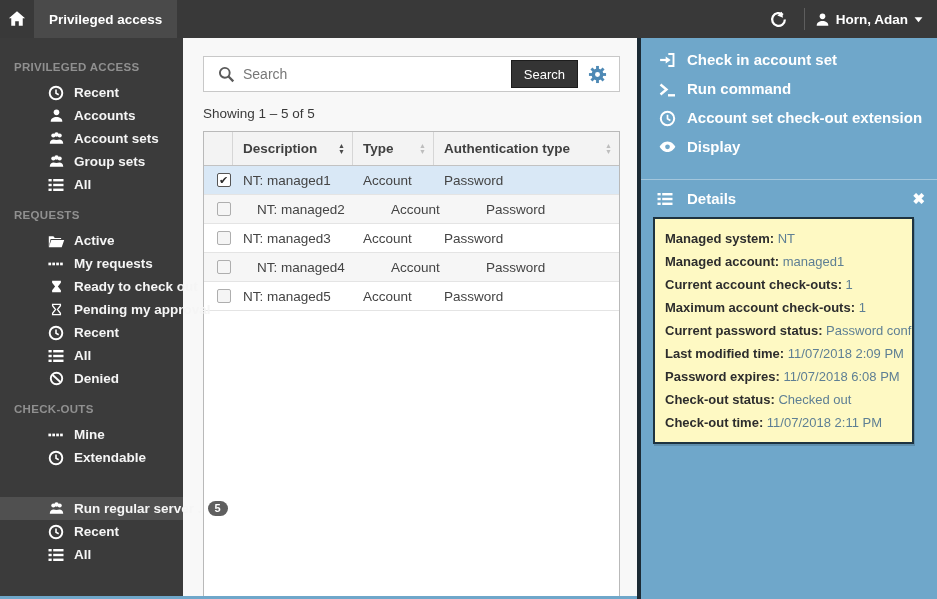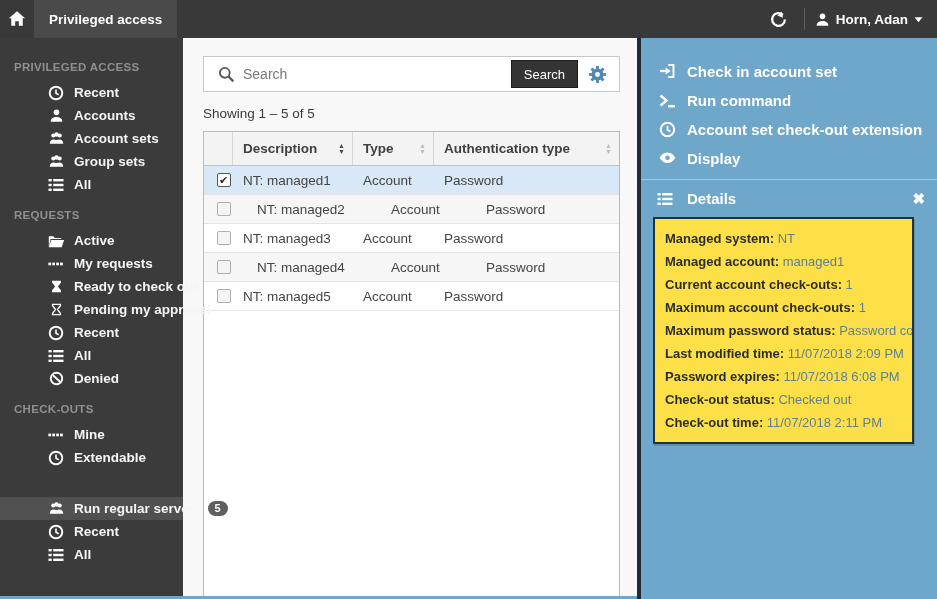--- a/index.html
+++ b/index.html
@@ -95,30 +95,30 @@
     display:flex; align-items:center; justify-content:center; font-size:11px; color:#2b2b2b; cursor:pointer;
   }
   .cb.checked { background:#fff; border-color:#555; }
 
   
   .rightpanel {
     position:absolute; left:637px; top:38px; right:0; bottom:0;
     background:#6fa7ca; border-left:4px solid #1c2b35; padding-top:13px;
   }
   .action-item {
-    height:29px; display:flex; align-items:flex-end; padding-left:16px;
+    height:29px; display:flex; align-items:flex-start; padding-left:16px;
     color:#fff; font-size:15px; font-weight:bold; cursor:pointer;
   }
   .action-item .ico { width:20px; height:18px; margin-right:10px; color:#fff; flex:none; display:flex; align-items:center; justify-content:center; }
   .panel-divider { border-top:1px solid #a3c6dc; margin-top:12px; }
   .details-head { display:flex; align-items:center; padding:10px 12px 8px 16px; color:#fff; font-size:15px; font-weight:bold; }
   .details-head .ico { width:20px; height:16px; margin-right:10px; color:#fff; display:flex; align-items:center; }
   .close-x { margin-left:auto; font-size:15px; color:#fff; cursor:pointer; line-height:14px; }
   .details-card {
-    margin:2px 23px 0 12px; background:#fde047; border:2px solid #1e3340;
+    margin:2px 23px 0 12px; background:#fef9c3; border:2px solid #1e3340;
     padding:8px 0 8px 10px; box-shadow:1px 2px 0 rgba(0,0,0,.15);
   }
   .drow { line-height:23px; font-size:13px; white-space:nowrap; overflow:hidden; }
   .dlabel { font-weight:bold; color:#2d2d2d; }
   .dvalue { color:#5e7f94; }
 
   .bottom-strip { position:absolute; left:0; bottom:0; width:637px; height:3px; background:#6fa7ca; z-index:15; }
 </style>
 </head>
 <body>
@@ -507,21 +507,21 @@
     </span>
     <span>Details</span>
     <span class="close-x">✖</span>
   </div>
 
   <div class="details-card">
     <div class="drow"><span class="dlabel">Managed system:</span> <span class="dvalue">NT</span></div>
     <div class="drow"><span class="dlabel">Managed account:</span> <span class="dvalue">managed1</span></div>
     <div class="drow"><span class="dlabel">Current account check-outs:</span> <span class="dvalue">1</span></div>
     <div class="drow"><span class="dlabel">Maximum account check-outs:</span> <span class="dvalue">1</span></div>
-    <div class="drow"><span class="dlabel">Maximum password status:</span> <span class="dvalue">Password confirmed</span></div>
+    <div class="drow"><span class="dlabel">Current password status:</span> <span class="dvalue">Password confirmed</span></div>
     <div class="drow"><span class="dlabel">Last modified time:</span> <span class="dvalue">11/07/2018 2:09 PM</span></div>
     <div class="drow"><span class="dlabel">Password expires:</span> <span class="dvalue">11/07/2018 6:08 PM</span></div>
     <div class="drow"><span class="dlabel">Check-out status:</span> <span class="dvalue">Checked out</span></div>
     <div class="drow"><span class="dlabel">Check-out time:</span> <span class="dvalue">11/07/2018 2:11 PM</span></div>
   </div>
 </div>
 
 <div class="bottom-strip"></div>
 
 </body></html>

